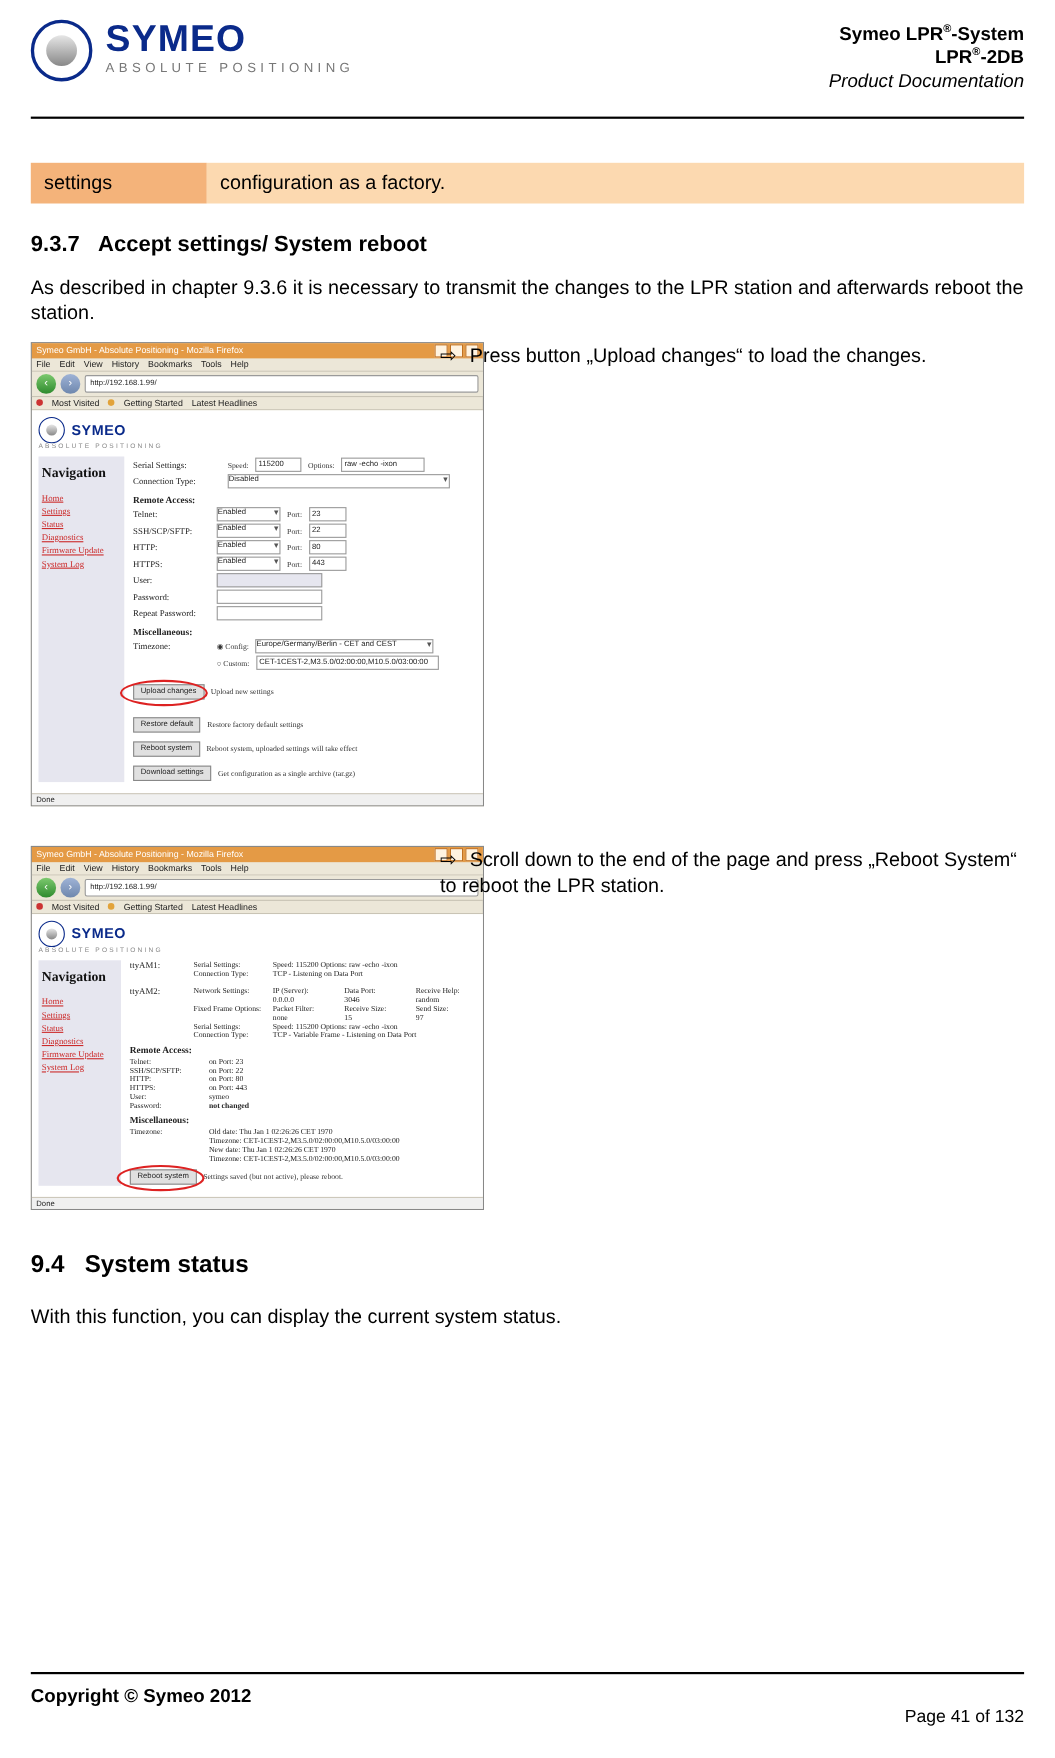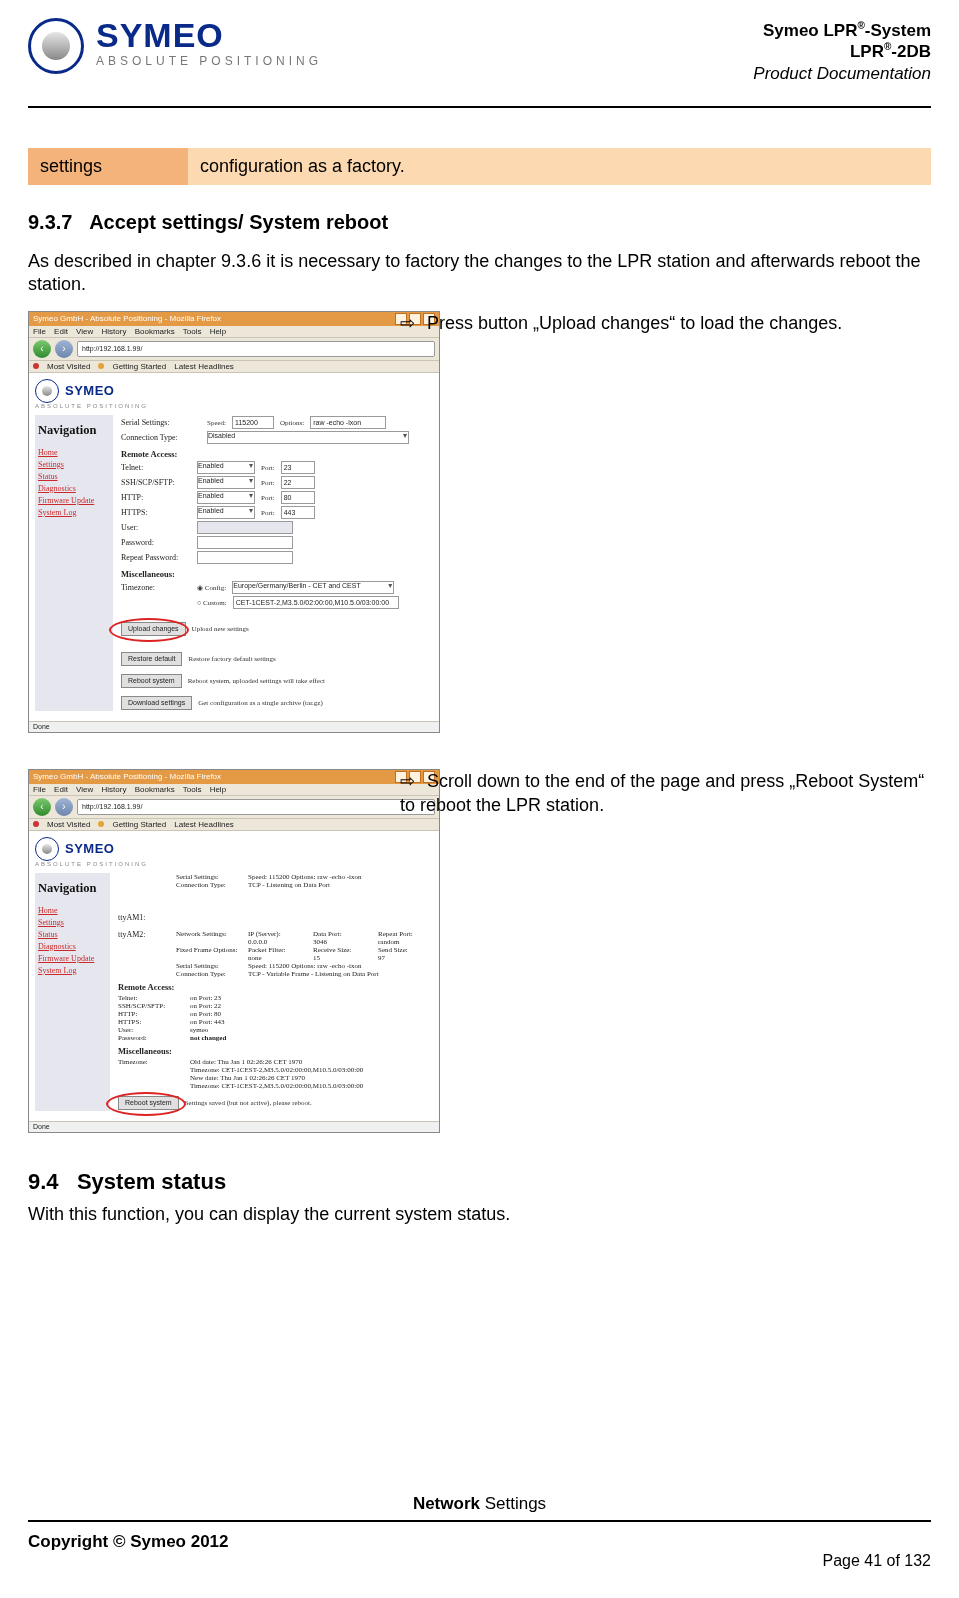--- a/index.html
+++ b/index.html
@@ -96,21 +96,21 @@
   }
   .settings-bar .right {
     background:#fcd9b0;
     flex:1;
     padding: 8px 12px;
     box-sizing:border-box;
   }
 
   
   h3.section { font-size: 20px; font-weight:700; margin: 26px 0 16px 0; }
-  h2.section { font-size: 22px; font-weight:700; margin: 36px 0 8px 0; }
+  h2.section { font-size: 22px; font-weight:700; margin: 36px 0 24px 0; }
   p.body { font-size: 18px; margin: 0 0 14px 0; line-height:1.3; }
 
   .row {
     display:flex;
     gap: 20px;
     margin-bottom: 36px;
   }
   .row .shot { width: 352px; }
   .row .instr { flex:1; font-size:18px; line-height:1.35; }
   .row .instr .arrow { display:inline-block; width:22px; }
@@ -265,21 +265,21 @@
   <div class="hrule"></div>
 
   <div class="settings-bar">
     <div class="left">settings</div>
     <div class="right">configuration as a factory.</div>
   </div>
 
   <h3 class="section">
     <span>9.3.7</span>&nbsp;&nbsp;&nbsp;<span>Accept settings/ System reboot</span>
   </h3>
-  <p class="body">As described in chapter 9.3.6 it is necessary to factory the changes to the LPR station and afterwards reboot the station.</p>
+  <p class="body">As described in chapter 9.3.6 it is necessary to transmit the changes to the LPR station and afterwards reboot the station.</p>
 
   <div class="row">
     <div class="shot">
       <div class="browser">
         <div class="titlebar">
           <span>Symeo GmbH - Absolute Positioning - Mozilla Firefox</span>
           <span class="winctrls">
             <span></span>
             <span></span>
             <span></span>
@@ -447,42 +447,42 @@
               <h4>Navigation</h4>
               <a>Home</a>
               <a>Settings</a>
               <a>Status</a>
               <a>Diagnostics</a>
               <a>Firmware Update</a>
               <a>System Log</a>
             </div>
             <div class="main">
               <div style="display:flex;gap:6px;">
-                <div class="label" style="width:52px;margin-top:40px;">ttyAM1:</div>
+                <div class="label" style="width:52px;">ttyAM1:</div>
                 <div style="flex:1;">
                   <div class="kv">
                       <span class="k">Serial Settings:</span>
                       <span class="v">Speed: <span>115200</span> Options: <span>raw -echo -ixon</span></span>
                     </div>
                   <div class="kv">
                       <span class="k">Connection Type:</span>
                       <span class="v">TCP - Listening on Data Port</span>
                     </div>
                 </div>
               </div>
               <div style="height:8px;"></div>
               <div style="display:flex;gap:6px;">
                 <div class="label" style="width:52px;">ttyAM2:</div>
                 <div style="flex:1;">
                   <div class="kv">
                       <span class="k">Network Settings:</span>
                     <span class="v boxline">
                       <span><span>IP (Server):</span><br><span>0.0.0.0</span></span>
                       <span><span>Data Port:</span><br><span>3046</span></span>
-                      <span><span>Repeat Port:</span><br><span>random</span></span>
+                      <span><span>Receive Help:</span><br><span>random</span></span>
                     </span>
                   </div>
                   <div class="kv">
                       <span class="k">Fixed Frame Options:</span>
                     <span class="v boxline">
                       <span><span>Packet Filter:</span><br><span>none</span></span>
                       <span><span>Receive Size:</span><br><span>15</span></span>
                       <span><span>Send Size:</span><br><span>97</span></span>
                     </span>
                   </div>
@@ -552,23 +552,20 @@
       <span>Scroll down to the end of the page and press „Reboot System“ to reboot the LPR station.</span>
     </div>
   </div>
 
   <h2 class="section">
     <span>9.4</span>&nbsp;&nbsp;&nbsp;<span>System status</span>
   </h2>
   <p class="body">With this function, you can display the current system status.</p>
 
   <div class="footer">
-    <div class="ftop">
-      <span class="bold">Network</span><span> Settings</span>
-    </div>
     <div class="fr"></div>
     <div class="fbot">
       <div style="font-weight:700;">Copyright © Symeo 2012</div>
       <div></div>
     </div>
     <div class="page-no">Page 41 of 132</div>
   </div>
 
 </div>
 

